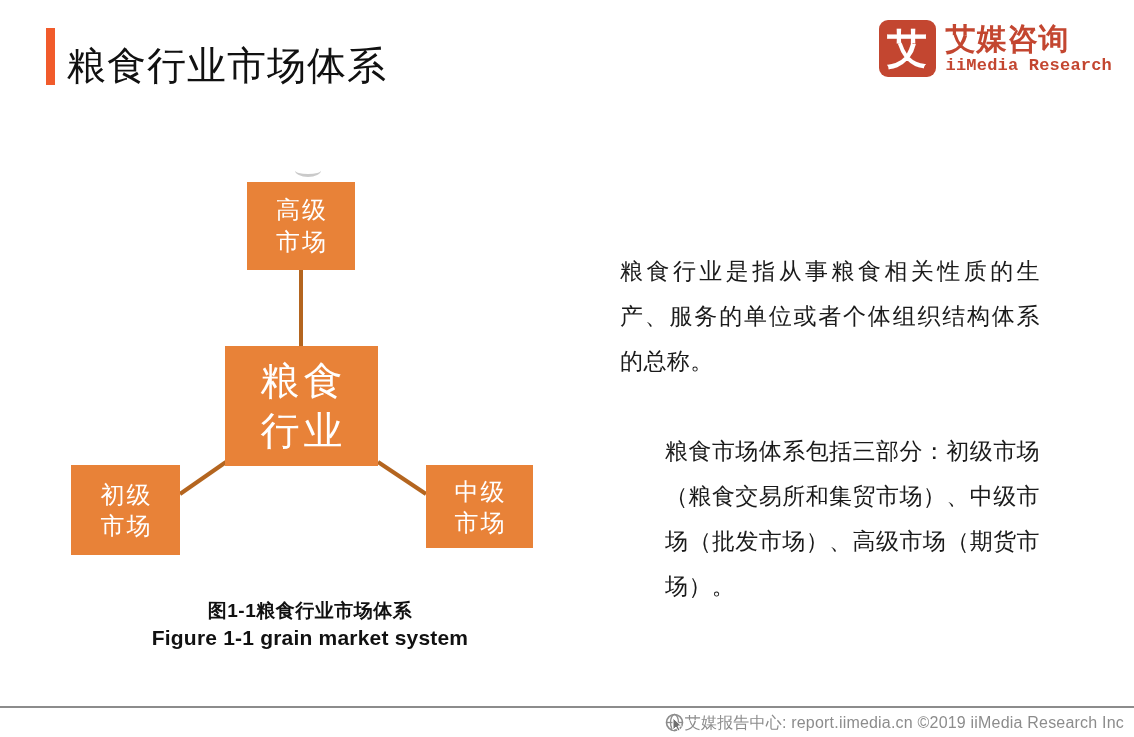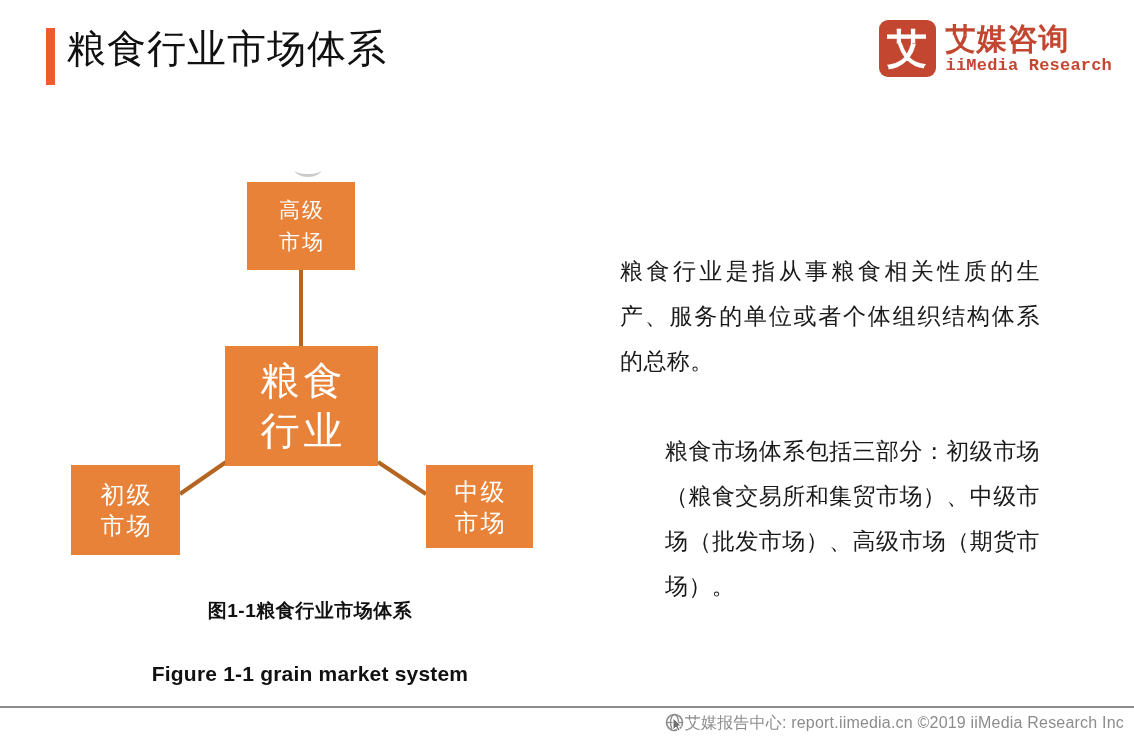--- a/index.html
+++ b/index.html
@@ -21,21 +21,21 @@
     position: absolute;
     left: 46px;
     top: 28px;
     width: 9px;
     height: 57px;
     background: #F15B2B;
   }
   #page-title {
     position: absolute;
     left: 67px;
-    top: 21px;
+    top: 38px;
     font-size: 39px;
     line-height: 56px;
     letter-spacing: 1px;
     color: #111111;
     white-space: nowrap;
     font-weight: 400;
   }
 
   
   #brand-logo {
@@ -116,21 +116,21 @@
     font-size: 39px;
     line-height: 50px;
     letter-spacing: 4px;
     text-indent: 4px;
   }
   #node-top {
     left: 207px;
     top: 32px;
     width: 108px;
     height: 88px;
-    font-size: 21px;
+    font-size: 24px;
     line-height: 32px;
     letter-spacing: 2px;
     text-indent: 2px;
   }
   #node-left {
     left: 31px;
     top: 315px;
     width: 109px;
     height: 90px;
     font-size: 24px;
@@ -172,21 +172,20 @@
   }
   #caption-cn {
     font-size: 19px;
     line-height: 26px;
     letter-spacing: 0.5px;
   }
   #caption-en {
     font-size: 21px;
     line-height: 28px;
     letter-spacing: 0.2px;
-    margin-top: 36px;
   }
 
   
   #body-copy {
     position: absolute;
     left: 620px;
     top: 249px;
     width: 420px;
   }
   .paragraph {

